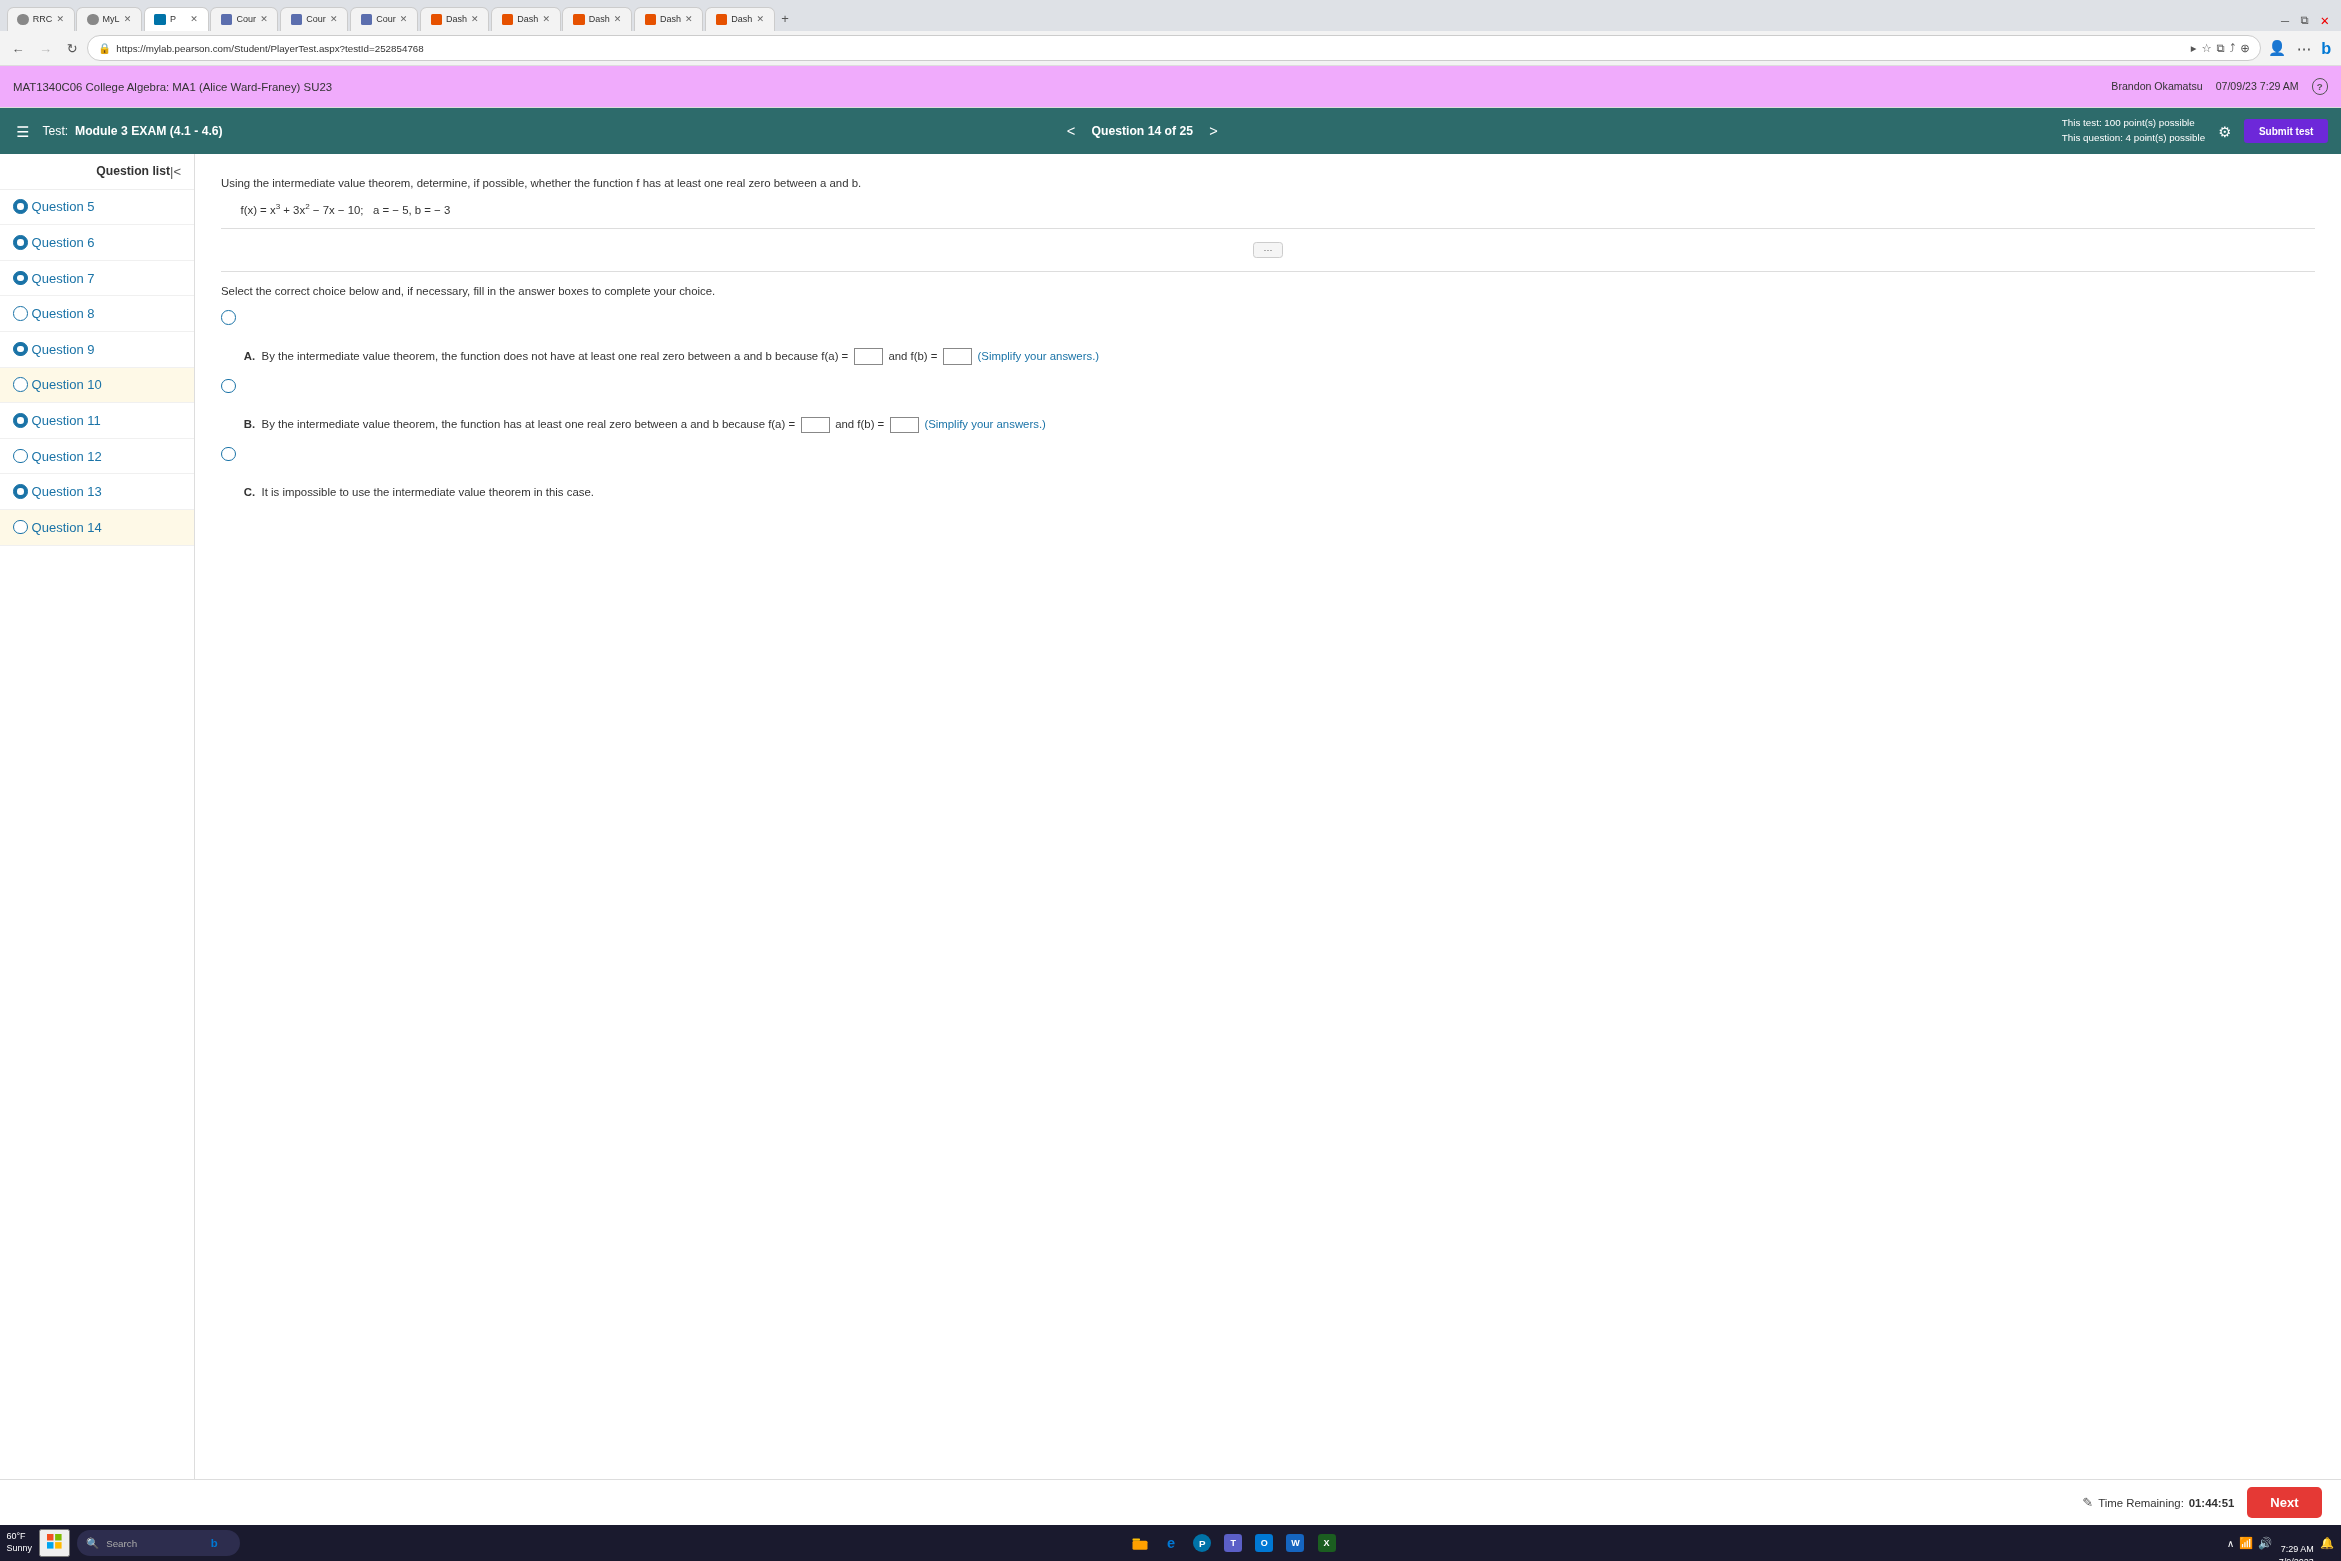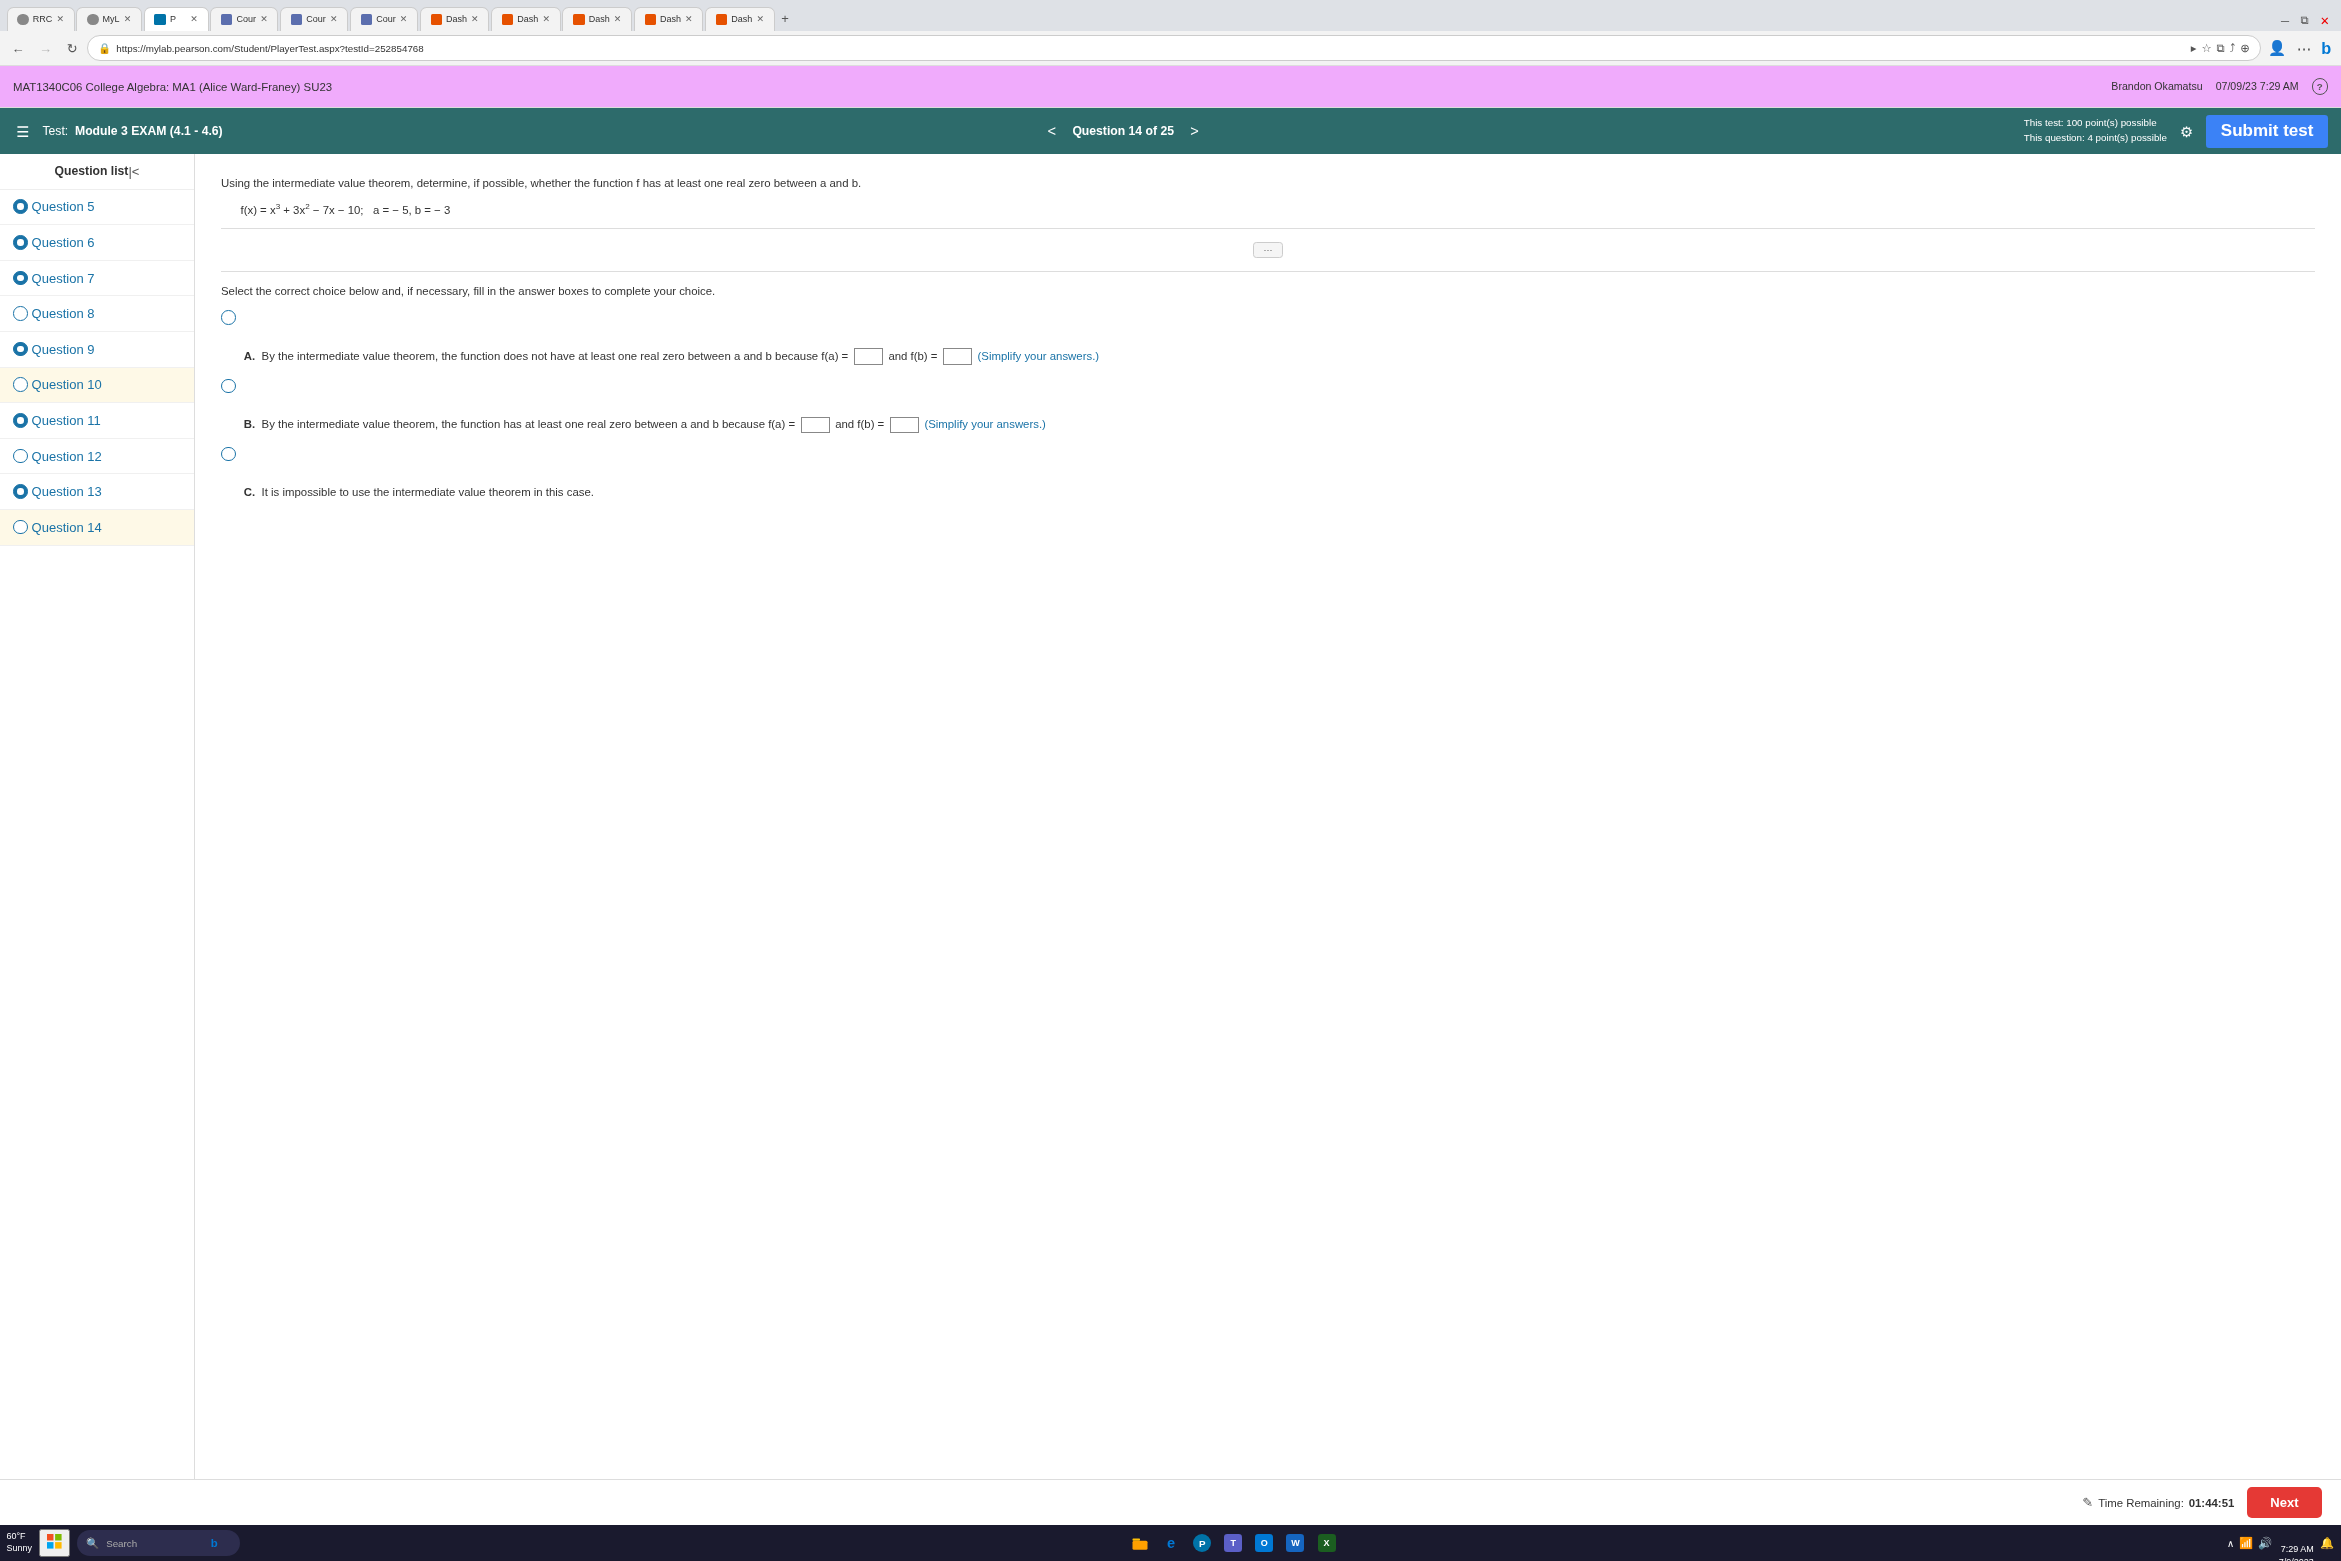--- a/index.html
+++ b/index.html
@@ -32,28 +32,28 @@
 
     
     .test-nav { background: #2d6b6b; color: white; display: flex; align-items: center; padding: 0 13px; height: 46px; gap: 9.8px; }
     .hamburger { font-size: 14.6px; cursor: pointer; padding: 3.3px; }
     .test-title { font-size: 12.2px; margin-right: auto; }
     .test-title strong { font-weight: 700; }
     .question-nav { display: flex; align-items: center; gap: 9.8px; font-size: 12.2px; font-weight: 600; }
     .nav-arrow { background: none; border: none; color: white; font-size: 14.6px; cursor: pointer; padding: 3.3px 6.5px; }
     .test-info { display: flex; flex-direction: column; font-size: 9.8px; line-height: 1.5; margin-left: auto; }
     .gear-btn { background: none; border: none; color: white; font-size: 14.6px; cursor: pointer; padding: 3.3px; }
-    .submit-btn { background: #3b82f6; color: white; border: none; border-radius: 3.3px; padding: 6.5px 14.6px; font-size: 17px; font-weight: 600; cursor: pointer; white-space: nowrap; }
+    .submit-btn { background: #6d28d9; color: white; border: none; border-radius: 3.3px; padding: 6.5px 14.6px; font-size: 10px; font-weight: 600; cursor: pointer; white-space: nowrap; }
 
     
     .main-layout { display: flex; flex: 1; overflow: hidden; background: #fff; }
 
     
     .sidebar { width: 195px; background: #fff; border-right: 0.8px solid #ddd; display: flex; flex-direction: column; overflow-y: auto; flex-shrink: 0; }
-    .sidebar-header { display: flex; align-items: center; justify-content: center; padding: 9.8px 13px; border-bottom: 0.8px solid #eee; }
+    .sidebar-header { display: flex; align-items: center; justify-content: flex-end; padding: 9.8px 13px; border-bottom: 0.8px solid #eee; }
     .sidebar-title { font-size: 12.2px; font-weight: 600; color: #333; }
     .collapse-btn { background: none; border: none; font-size: 13px; cursor: pointer; color: #555; }
     .sidebar-scroll { overflow-y: auto; flex: 1; }
     .question-item { display: flex; align-items: flex-start; gap: 4px; padding: 9.8px 13px; cursor: pointer; color: #1a73a7; font-size: 13px; border-bottom: 0.8px solid #f0f0f0; }
     .question-item.active-bg { background: #fef9e7; }
     .q-radio { width: 14.6px; height: 14.6px; border-radius: 50%; border: 1.6px solid #1a73a7; flex-shrink: 0; display: flex; align-items: center; justify-content: center; }
     .q-radio.filled { background: #1a73a7; }
     .q-radio.filled::after { content: ''; width: 6.5px; height: 6.5px; border-radius: 50%; background: white; }
     .q-radio.empty { background: white; }
 

